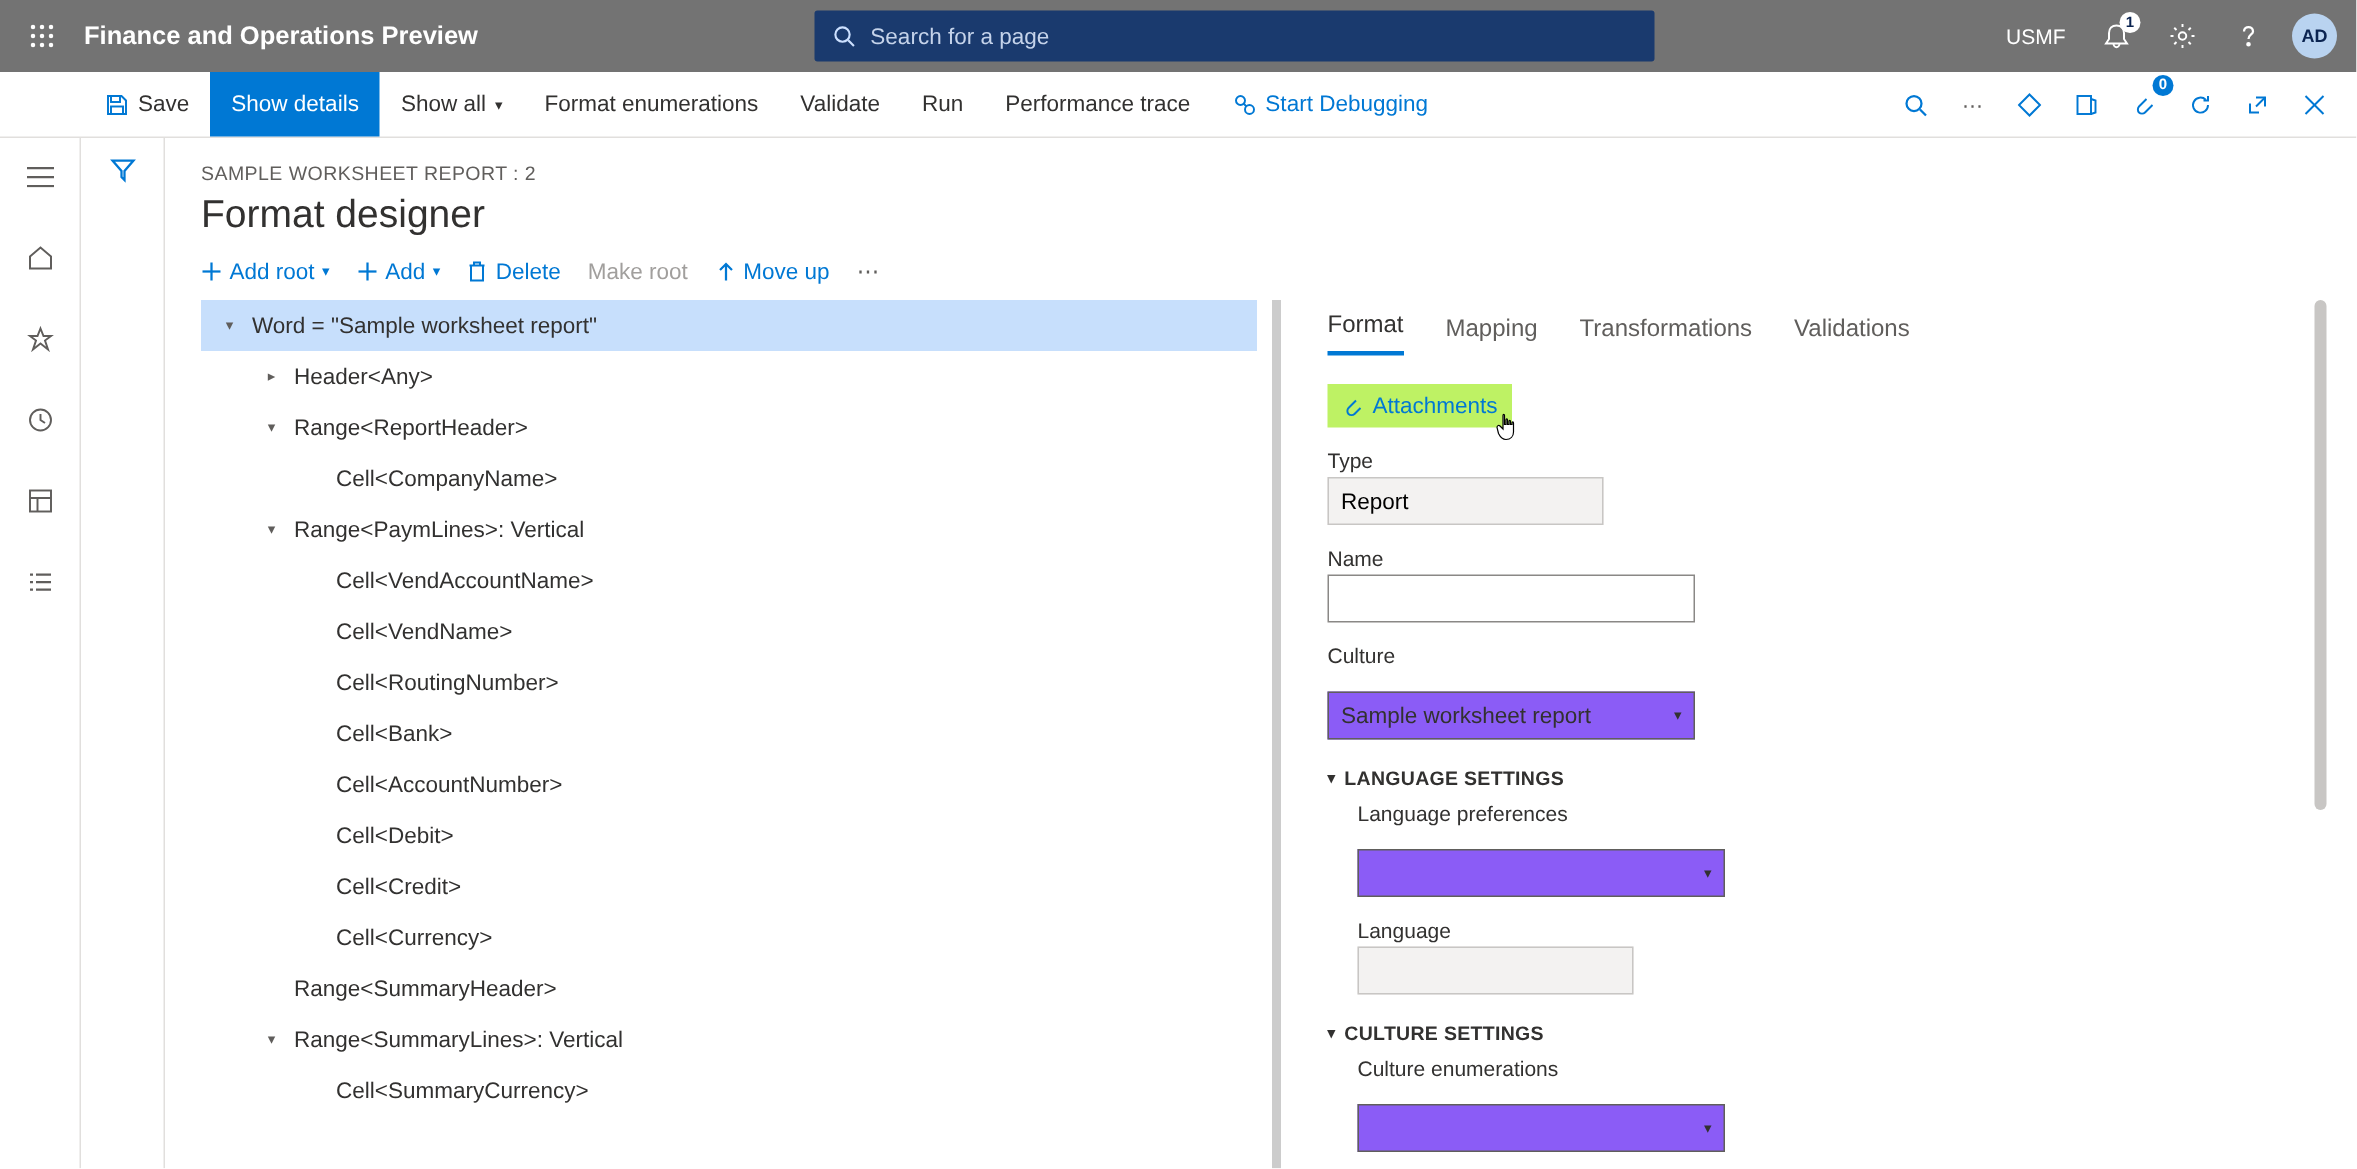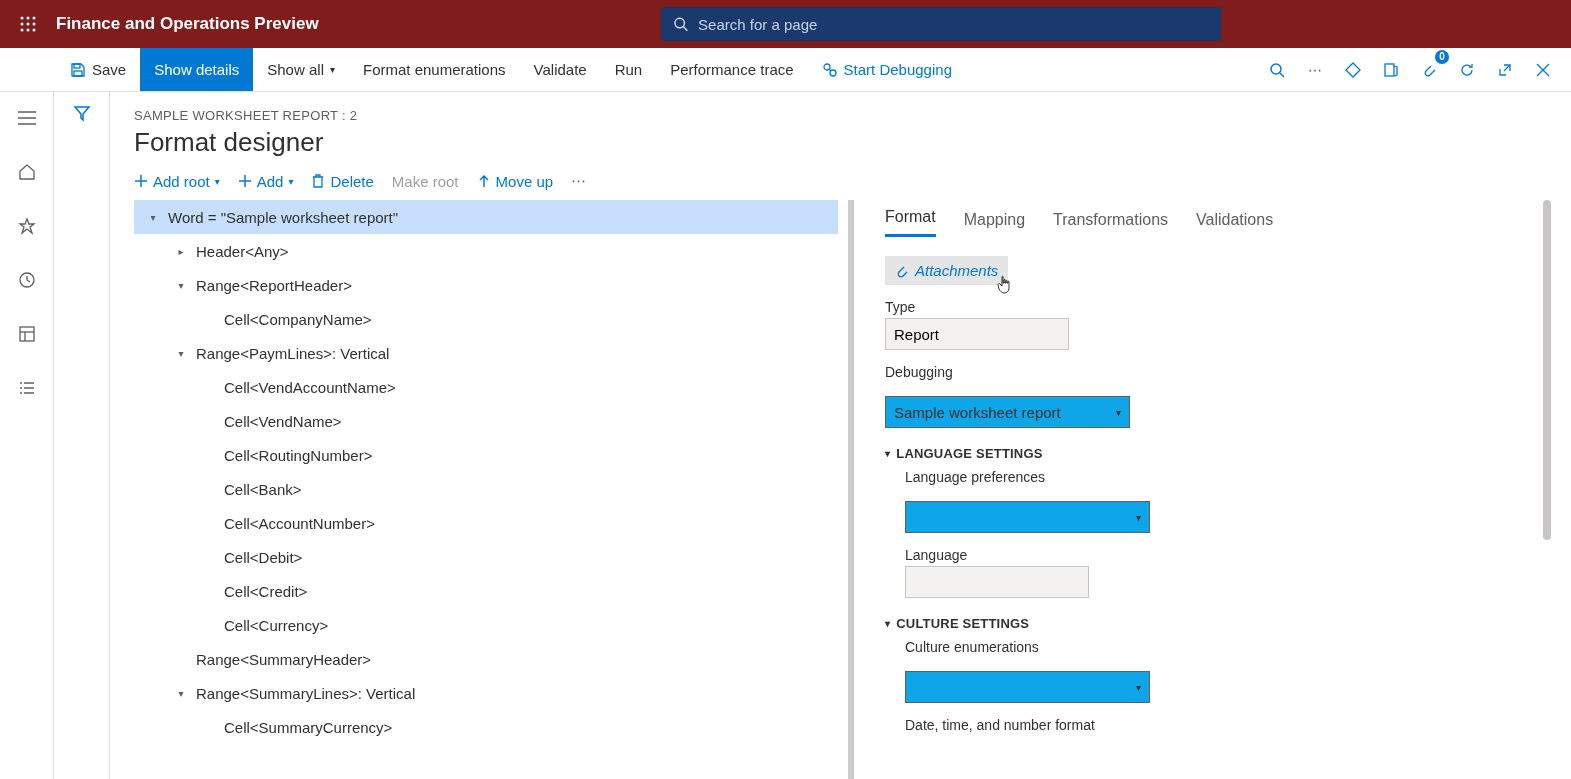--- a/index.html
+++ b/index.html
@@ -1,20 +1,20 @@
 <!DOCTYPE html>
 <html><head>
 <meta charset="utf-8">
 <style>
 * { box-sizing: border-box; margin: 0; padding: 0; }
 body { font-family: "Segoe UI", Arial, sans-serif; font-size: 14px; color: #323130; background: #fff; overflow: hidden; }
 .app { display: flex; flex-direction: column; height: 779px; width: 1571px; }
 
 
-.top-header { height: 48px; background: #7f1d1d; color: #fff; display: flex; align-items: center; padding: 0 8px; }
+.top-header { height: 48px; background: #737373; color: #fff; display: flex; align-items: center; padding: 0 8px; }
 .waffle { width: 40px; height: 40px; display: flex; align-items: center; justify-content: center; cursor: pointer; }
 .app-title { font-size: 17px; font-weight: 600; margin-left: 8px; }
 .spacer { flex: 1; }
 .search-box { display: flex; align-items: center; background: #1a3a6e; border-radius: 2px; width: 560px; height: 34px; padding: 0 12px; color: #cce0ff; }
 .search-box input { background: transparent; border: none; outline: none; color: #fff; font-size: 15px; margin-left: 10px; width: 100%; }
 .search-box input::placeholder { color: #c5d3ea; }
 .hdr-right { display: flex; align-items: center; gap: 4px; margin-left: auto; }
 .hdr-item { width: 40px; height: 40px; display: flex; align-items: center; justify-content: center; cursor: pointer; position: relative; color: #fff; }
 .hdr-text { font-size: 14px; padding: 0 10px; cursor: pointer; }
 .badge-circ { position: absolute; top: 4px; right: 4px; background: #fff; color: #0b2451; border-radius: 50%; width: 14px; height: 14px; font-size: 10px; display: flex; align-items: center; justify-content: center; font-weight: bold; }
@@ -56,28 +56,28 @@
 .tree-row .toggle { width: 18px; display: inline-flex; justify-content: center; font-size: 10px; color: #605e5c; }
 .tree-row .label { padding-left: 6px; }
 
 
 .right-panel { flex: 1; padding: 0 20px 0 30px; overflow-y: auto; border-left: 1px solid transparent; position: relative; display: flex; gap: 28px; }
 .rp-inner { flex: 1; }
 .tabs { display: flex; gap: 28px; border-bottom: 1px solid transparent; height: 38px; align-items: flex-end; margin-bottom: 18px; }
 .tab { font-size: 16px; color: #605e5c; padding-bottom: 8px; cursor: pointer; }
 .tab.active { color: #323130; border-bottom: 3px solid #0078d4; font-weight: 400; }
 
-.attach-btn { display: inline-flex; align-items: center; gap: 6px; padding: 6px 10px; color: #0078d4; background: #e5e5e5; cursor: pointer; font-size: 15px; position: relative; font-style: italic; }
+.attach-btn { display: inline-flex; align-items: center; gap: 6px; padding: 6px 10px; color: #0078d4; background: #bef264; cursor: pointer; font-size: 15px; position: relative; }
 .cursor-hand { position: absolute; right: -8px; bottom: -12px; }
 
 .field-group { margin-top: 14px; }
 .field-label { font-size: 14px; color: #323130; margin-bottom: 3px; }
 .field-input { width: 245px; height: 32px; border: 1px solid #8a8886; padding: 0 8px; font-size: 15px; background: #fff; }
 .field-input.readonly { background: #f3f2f1; border-color: #c8c6c4; }
-.field-select { width: 245px; height: 32px; border: 1px solid #605e5c; padding: 0 8px; font-size: 15px; background: #0ea5e9; display: flex; align-items: center; justify-content: space-between; cursor: pointer; margin-top: 16px; }
+.field-select { width: 245px; height: 32px; border: 1px solid #605e5c; padding: 0 8px; font-size: 15px; background: #8b5cf6; display: flex; align-items: center; justify-content: space-between; cursor: pointer; margin-top: 16px; }
 
 .section-hdr { display: flex; align-items: center; gap: 6px; font-size: 13px; font-weight: 700; margin-top: 18px; margin-bottom: 8px; letter-spacing: 0.2px; }
 .section-hdr .tri { font-size: 10px; }
 
 .right-scroll { width: 8px; background: transparent; margin-left: 10px; position: relative; }
 .right-scroll .thumb { position: absolute; top: 0; width: 8px; height: 340px; background: #c8c6c4; border-radius: 4px; }
 
 svg { display: block; }
 </style>
 </head>
@@ -102,20 +102,45 @@
     <div class="app-title">Finance and Operations Preview</div>
     <div class="spacer"></div>
     <div class="search-box">
       <svg width="16" height="16" viewBox="0 0 16 16" fill="none" stroke="currentColor" stroke-width="1.5">
           <circle cx="7" cy="7" r="5"></circle>
           <line x1="11" y1="11" x2="15" y2="15"></line>
         </svg>
       <input type="text" placeholder="Search for a page" style="">
     </div>
     <div class="spacer"></div>
+    <div class="hdr-right">
+      <div class="hdr-text">USMF</div>
+      <div class="hdr-item">
+        <svg width="18" height="18" viewBox="0 0 18 18" fill="none" stroke="currentColor" stroke-width="1.3">
+            <path d="M9 2 C6 2 4 4 4 7 L4 11 L2 14 L16 14 L14 11 L14 7 C14 4 12 2 9 2 Z"></path>
+            <path d="M7 14 C7 15.5 8 16.5 9 16.5 C10 16.5 11 15.5 11 14"></path>
+          </svg>
+        <div class="badge-circ">1</div>
+      </div>
+      <div class="hdr-item">
+        <svg width="18" height="18" viewBox="0 0 18 18" fill="none" stroke="currentColor" stroke-width="1.3">
+            <circle cx="9" cy="9" r="2.5"></circle>
+            <path d="M9 1 L9 3 M9 15 L9 17 M1 9 L3 9 M15 9 L17 9 M3.5 3.5 L5 5 M13 13 L14.5 14.5 M3.5 14.5 L5 13 M13 5 L14.5 3.5"></path>
+          </svg>
+      </div>
+      <div class="hdr-item">
+        <svg width="18" height="18" viewBox="0 0 18 18" fill="none" stroke="currentColor" stroke-width="1.5">
+            <path d="M6 6 C6 4 7.5 3 9 3 C10.5 3 12 4 12 6 C12 8 9 8 9 11"></path>
+            <circle cx="9" cy="14.5" r="0.8" fill="currentColor"></circle>
+          </svg>
+      </div>
+      <div class="hdr-item">
+        <div class="avatar">AD</div>
+      </div>
+    </div>
   </div>
 
   <div class="action-bar">
     <button class="ab-btn save">
       <svg width="16" height="16" viewBox="0 0 16 16" fill="none" stroke="currentColor" stroke-width="1.3">
           <path d="M2 2 L11 2 L14 5 L14 14 L2 14 Z"></path>
           <rect x="4" y="2" width="6" height="4"></rect>
           <rect x="4" y="9" width="8" height="5"></rect>
         </svg>
       <span>Save</span>
@@ -375,23 +400,27 @@
             <svg class="cursor-hand" width="20" height="22" viewBox="0 0 20 22">
                   <path d="M6 2 C6 1 7 1 7 2 L7 8 L8 8 L8 5 C8 4 9 4 9 5 L9 8 L10 8 L10 6 C10 5 11 5 11 6 L11 8 L12 8 L12 7 C12 6 13 6 13 7 L13 13 C13 16 11 18 8 18 C6 18 4 16 3 14 L2 10 C2 9 3 8 4 9 L6 11 Z" fill="#fff" stroke="#000" stroke-width="0.8"></path>
                 </svg>
           </div>
 
           <div class="field-group">
             <div class="field-label">Type</div>
             <input class="field-input readonly" readonly="" style="width: 184px;" value="Report">
           </div>
 
-
           <div class="field-group">
-            <div class="field-label">Debugging</div>
+            <div class="field-label">Name</div>
+            <input class="field-input" value="" style="">
+          </div>
+
+          <div class="field-group">
+            <div class="field-label">Culture</div>
             <div class="field-select">
               <span>Sample worksheet report</span>
               <span style="font-size:10px">▾</span>
             </div>
           </div>
 
           <div class="section-hdr">
                 <span class="tri">▾</span>
                 <span>LANGUAGE SETTINGS</span>
               </div>

